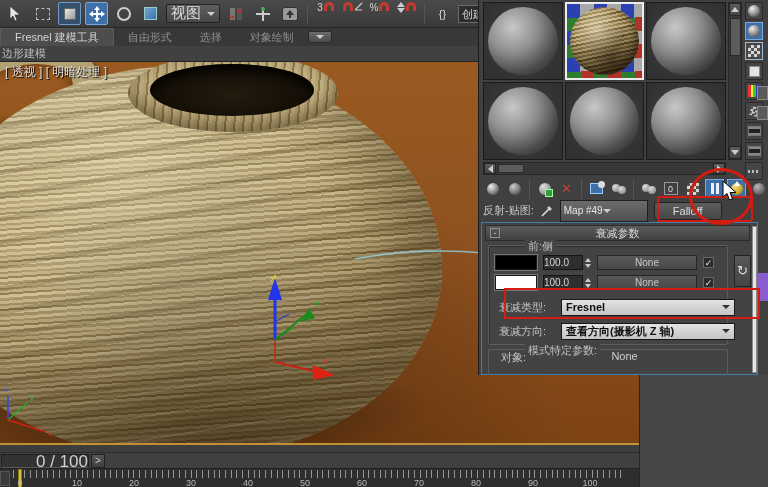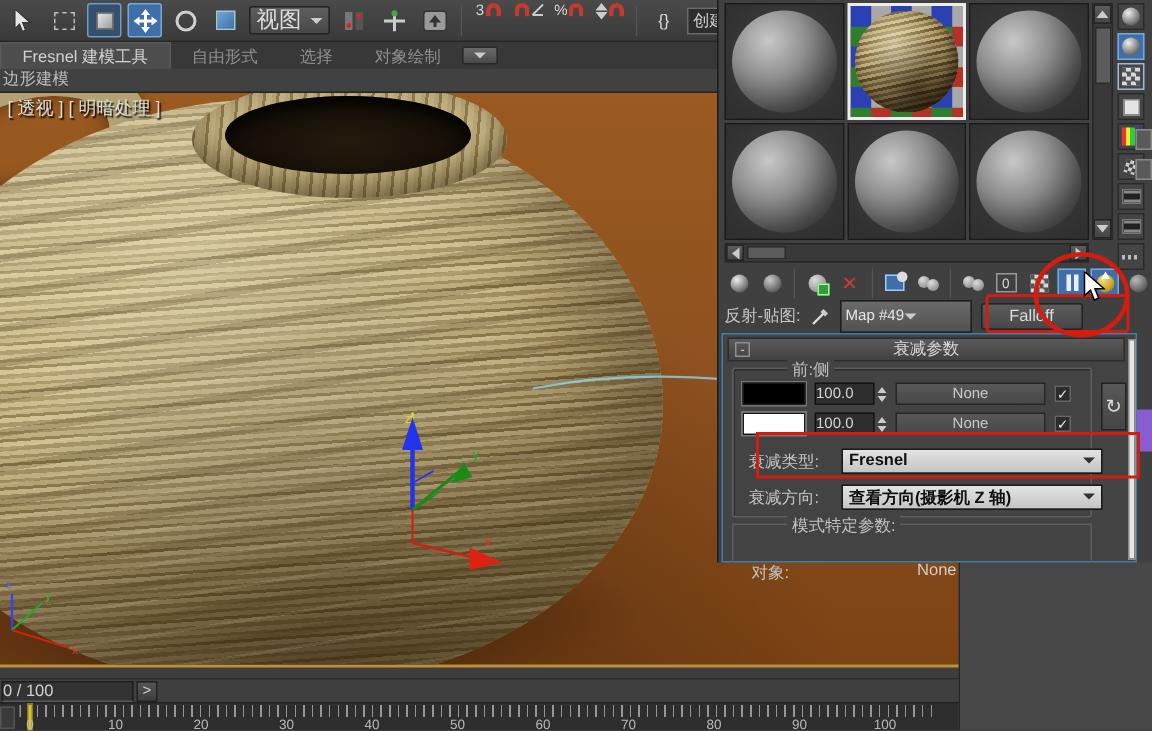--- a/index.html
+++ b/index.html
@@ -72,22 +72,22 @@
     border:26px solid #b2a173; transform:rotate(-14deg);
     box-shadow:inset 0 0 12px rgba(50,32,8,.6), 0 4px 8px rgba(30,18,4,.5); }
   #vp-label { left:5px; top:2px; color:#dcdcdc; font-size:12px; text-shadow:1px 1px 1px #000; }
   #spline-hint { left:355px; top:183px; width:130px; height:20px; }
 
   
   #below-vp { left:0; top:447px; width:639px; height:5px; background:#3d3d3d; }
   #timeslider { left:0; top:452px; width:639px; height:16px; background:#404040;
     border-top:1px solid #2c2c2c; }
   #frame-box { left:1px; top:1px; width:88px; height:14px; background:#333;
-    border:1px solid #1f1f1f; border-bottom-color:#5a5a5a; color:#cfcfcf; font-size:11px;
-    text-align:left; line-height:13px; }
+    border:1px solid #1f1f1f; border-bottom-color:#5a5a5a; color:#cfcfcf; font-size:17px;
+    text-align:right; line-height:13px; }
   #frame-next { left:91px; top:1px; width:14px; height:14px; background:linear-gradient(#555,#3e3e3e);
     border:1px solid #222; color:#ccc; font-size:10px; text-align:center; line-height:12px; }
   #trackbar { left:0; top:468px; width:639px; height:19px; background:#2e2e2e; border-top:1px solid #222; }
   #ruler { left:13px; top:1px; width:612px; height:8px;
     background:repeating-linear-gradient(90deg,#969696 0 1px, rgba(0,0,0,0) 1px 5.73px); }
   .tick-num { position:absolute; top:9px; font-size:9px; color:#b8b8b8; transform:translateX(-50%); }
   #frame-marker { left:18px; top:0; width:4px; height:19px; background:#d8c23a; border:1px solid #8a7a18; }
   #tb-corner { left:0; top:2px; width:10px; height:15px; background:#3a3a3a; border:1px solid #555; }
 
   
@@ -191,21 +191,21 @@
     font-size:9px; line-height:10px; text-align:center; }
   #swap-btn { left:252px; top:32px; width:17px; height:32px; background:linear-gradient(#585858,#454545);
     border:1px solid #232323; color:#ddd; font-size:13px; text-align:center; line-height:30px; }
   .combo-row { position:absolute; left:10px; width:236px; height:18px; display:flex; align-items:center; }
   .combo-row .lbl { width:62px; color:#c3c3c3; font-size:11px; }
   .combo-light { flex:1; height:17px; background:linear-gradient(#e3e3e3,#c4c4c4); border:1px solid #181818;
     color:#101010; font-size:11px; display:flex; align-items:center; justify-content:space-between;
     padding:0 4px; font-weight:bold; }
   .combo-light .dd-arrow { border-top-color:#333; }
   #grp-mode { left:6px; top:126px; width:240px; height:26px; border:1px solid #5d5d5d; border-bottom:none; }
-  #obj-row { position:absolute; left:12px; top:24px; width:222px; display:flex; color:#c3c3c3; font-size:11px; }
+  #obj-row { position:absolute; left:12px; top:0; width:222px; display:flex; color:#c3c3c3; font-size:11px; }
   #obj-none { flex:1; text-align:center; color:#cfcfcf; }
   #ro-vscroll { left:270px; top:3px; width:5px; height:147px; background:#e6e6e6; border:1px solid #888; }
 
   
   #purple-item { left:758px; top:273px; width:10px; height:28px; background:#8a5ed0; }
   .sliver-box { position:absolute; left:757px; width:11px; background:#5a5a5a; border:1px solid #8a8a8a; }
 
   
   .anno { border:2px solid #d41c10; pointer-events:none; }
   #anno-circle { left:689px; top:168px; width:64px; height:57px; border-radius:50%; border-width:3px; }

